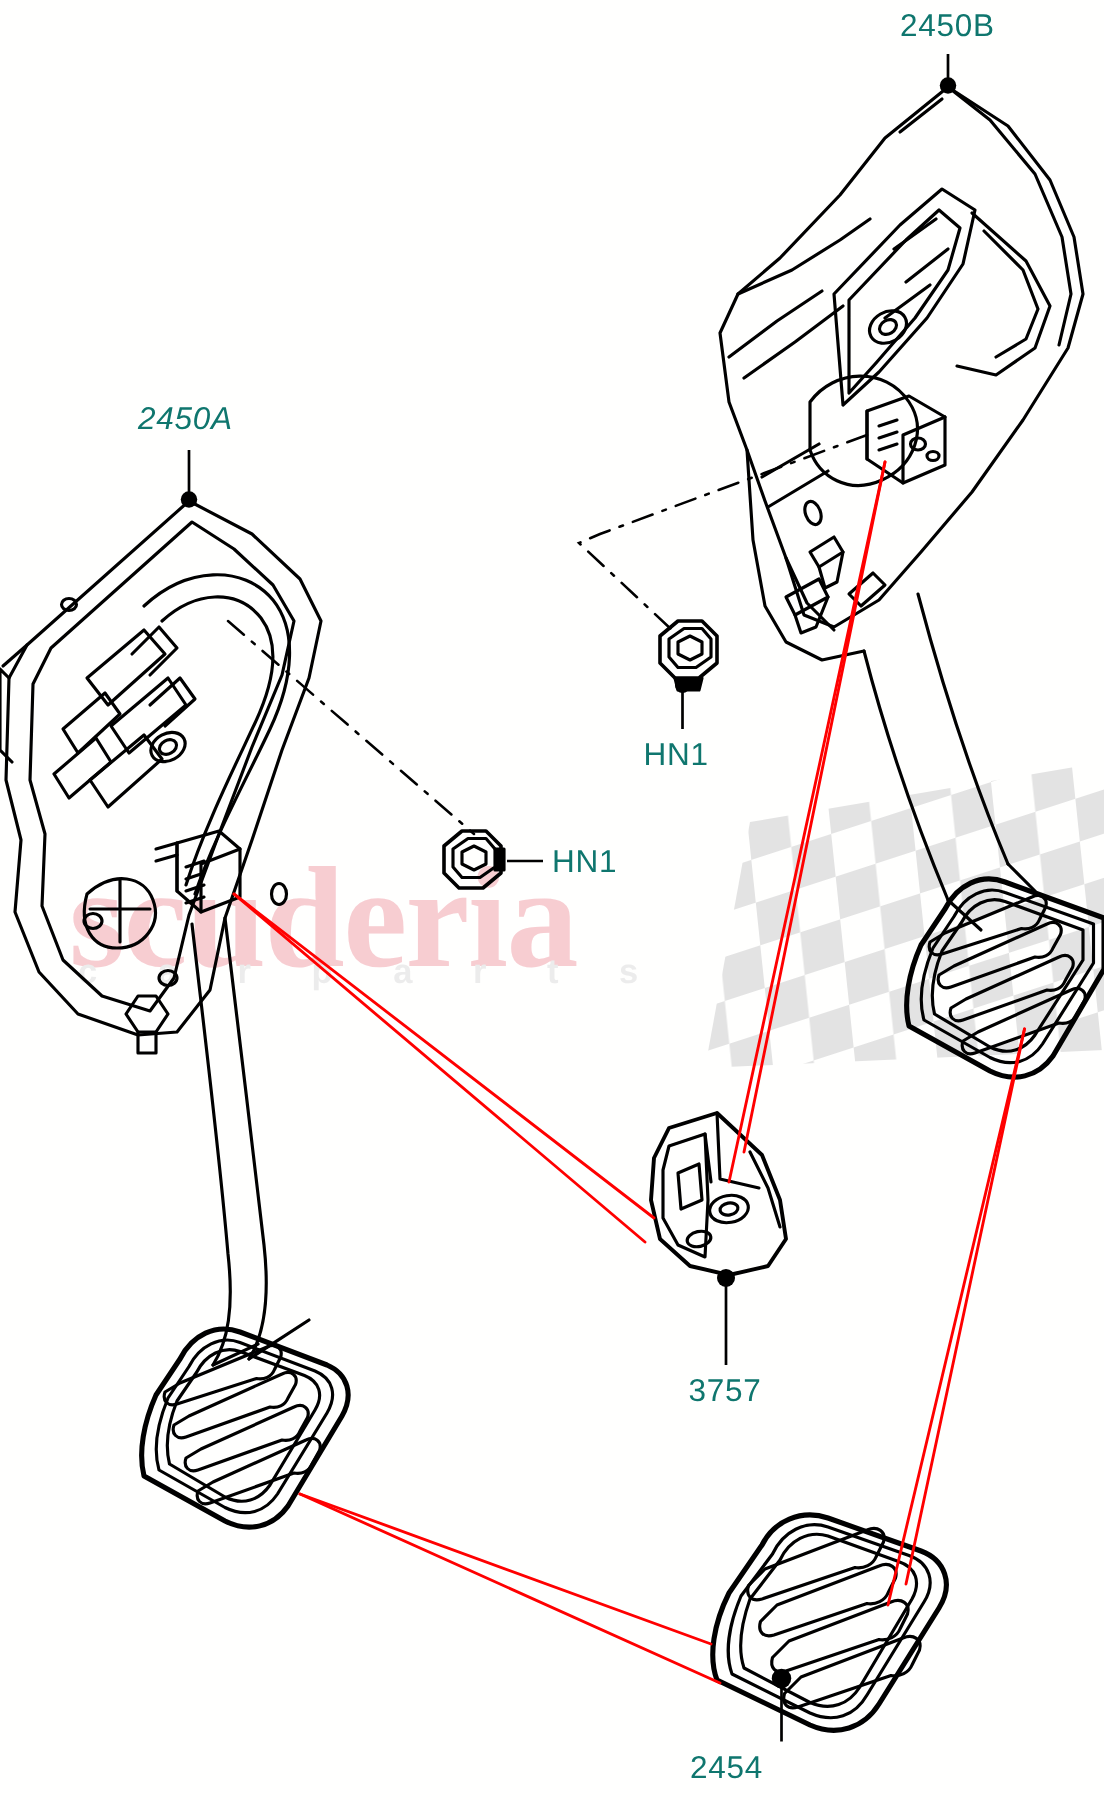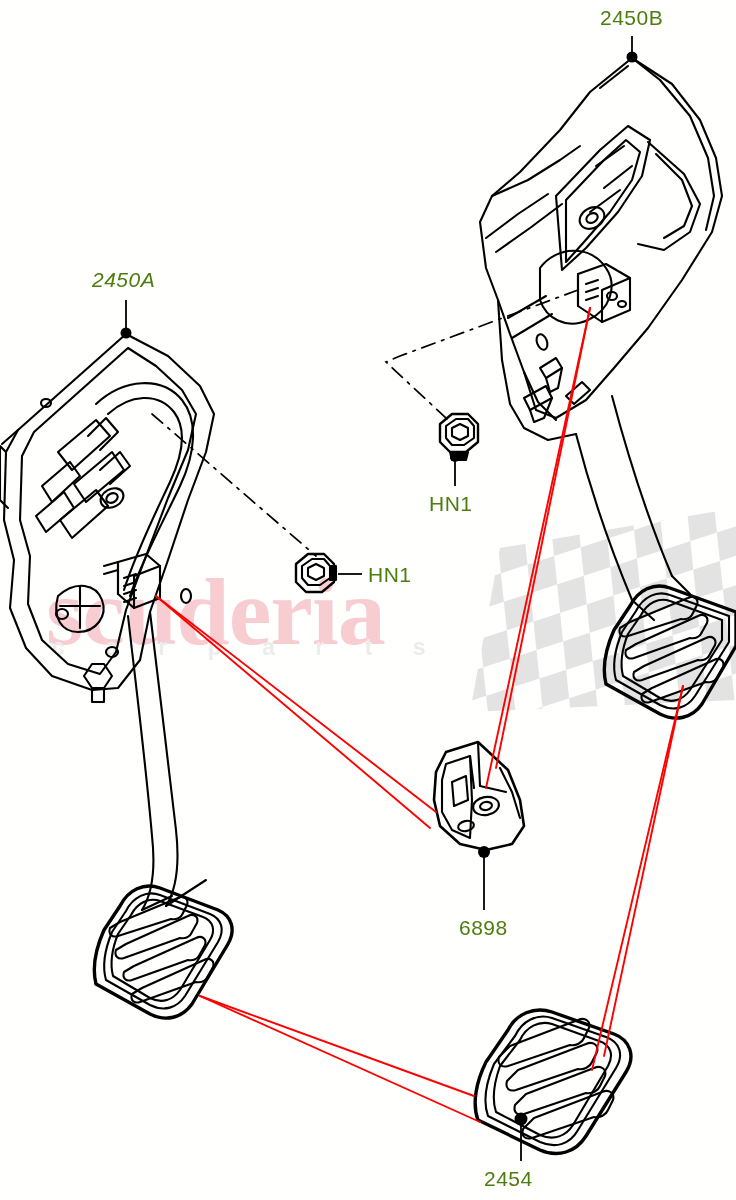--- a/index.html
+++ b/index.html
@@ -1,19 +1,19 @@
 <!DOCTYPE html>
 <html><head>
 <meta charset="utf-8">
 <style>
   html,body{margin:0;padding:0;background:#ffffff;}
   body{font-family:"Liberation Sans",sans-serif;}
   #page{position:relative;width:736px;height:1200px;background:#fffffe;overflow:hidden;}
   #page svg{position:absolute;left:0;top:0;width:736px;height:1200px;}
-  .lbl{position:absolute;color:#4d7c0f;font-family:"Liberation Sans",sans-serif;font-size:21px;font-weight:400;letter-spacing:.5px;white-space:nowrap;}
+  .lbl{position:absolute;color:#0f766e;font-family:"Liberation Sans",sans-serif;font-size:21px;font-weight:400;letter-spacing:.5px;white-space:nowrap;}
   .wm-main{position:absolute;font-family:"Liberation Serif",serif;font-size:96px;font-weight:700;color:#f7c9ce;letter-spacing:-1px;opacity:.92;}
   .wm-sub{position:absolute;font-family:"Liberation Sans",sans-serif;font-size:23px;font-weight:700;color:#ececec;letter-spacing:17px;}
 </style>
 </head>
 <body>
 
 <div id="page">
 
   <svg viewBox="0 0 736 1200" aria-hidden="true">
     <defs>
@@ -252,16 +252,16 @@
 
       <path d="M683,686 L592,1070"></path>
       <path d="M683,686 L604,1056"></path>
     </g>
   </svg>
 
   <div class="lbl" style="left:600px;top:6px;">2450B</div>
   <div class="lbl" style="left:92px;top:268px;font-style:italic;">2450A</div>
   <div class="lbl" style="left:429px;top:492px;">HN1</div>
   <div class="lbl" style="left:368px;top:563px;">HN1</div>
-  <div class="lbl" style="left:459px;top:916px;">6898</div>
-  <div class="lbl" style="left:484px;top:1167px;">2454</div>
+  <div class="lbl" style="left:459px;top:916px;">3757</div>
+  <div class="lbl" style="left:460px;top:1167px;">2454</div>
 
 </div>
 
 </body></html>

